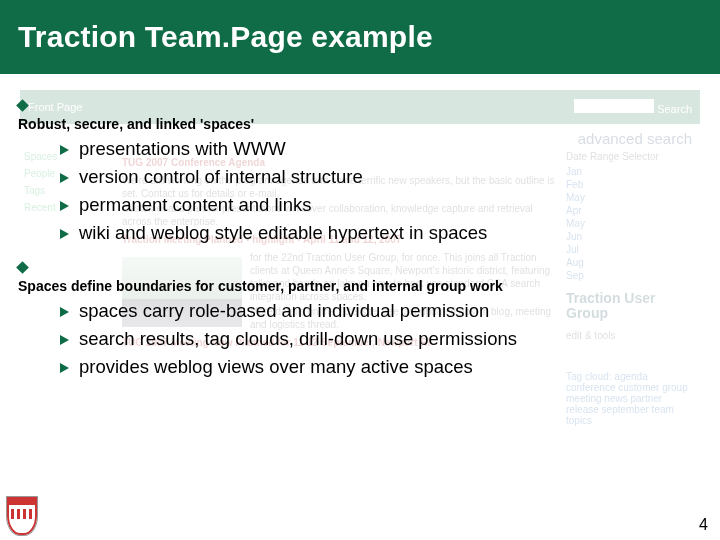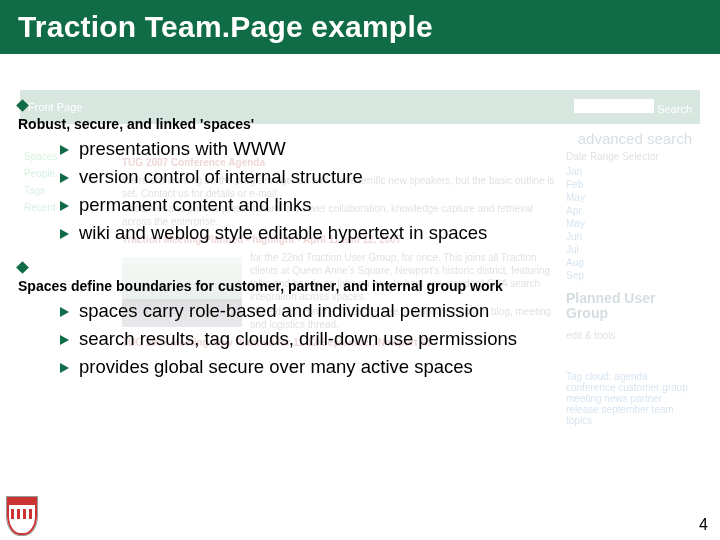--- a/index.html
+++ b/index.html
@@ -51,21 +51,21 @@
   .bg .thumb {
     width:120px; height:70px;
     background: linear-gradient(#cfe3d5, #8fb09a 60%, #556 60%, #889 100%);
     float:left; margin:6px 8px 6px 0;
   }
 
   
   .titlebar {
     background: #0f6c47;
     color: #fff;
-    height: 54px;
+    height: 74px;
     display: flex;
     align-items: center;
     padding-left: 18px;
     font-weight: bold;
     font-size: 30px;
     letter-spacing: 0.2px;
   }
 
   .content {
     position: absolute;
@@ -177,21 +177,21 @@
           <span>Feb</span>
           <span>May</span>
         <span>Apr</span>
           <span>May</span>
           <span>Jun</span>
         <span>Jul</span>
           <span>Aug</span>
           <span>Sep</span>
       </div>
       <span class="fake"></span>
-      <div class="tug">Planned User Group</div>
+      <div class="tug">Traction User Group</div>
       <div style="margin-top:8px;color:#555">edit &amp; tools</div>
       <div style="margin-top:30px;color:#26a;">Tag cloud: agenda conference customer group meeting news partner release september team topics</div>
     </div>
   </div>
 </div>
 
 <div class="content">
   <div class="h1line">
     <span class="diamond"></span>
     <span>Robust, secure, and linked 'spaces'</span>
@@ -223,21 +223,21 @@
     <li>
         <span class="tri"></span>
         <span>spaces carry role-based and individual permission</span>
       </li>
     <li>
         <span class="tri"></span>
         <span>search results, tag clouds, drill-down use permissions</span>
       </li>
     <li>
         <span class="tri"></span>
-        <span>provides global secure over many active spaces</span>
+        <span>provides weblog views over many active spaces</span>
       </li>
   </ul>
 </div>
 
 <div class="footer">
   <div class="crest"></div>
   <div class="pagenum">4</div>
 </div>
 
 </body></html>

